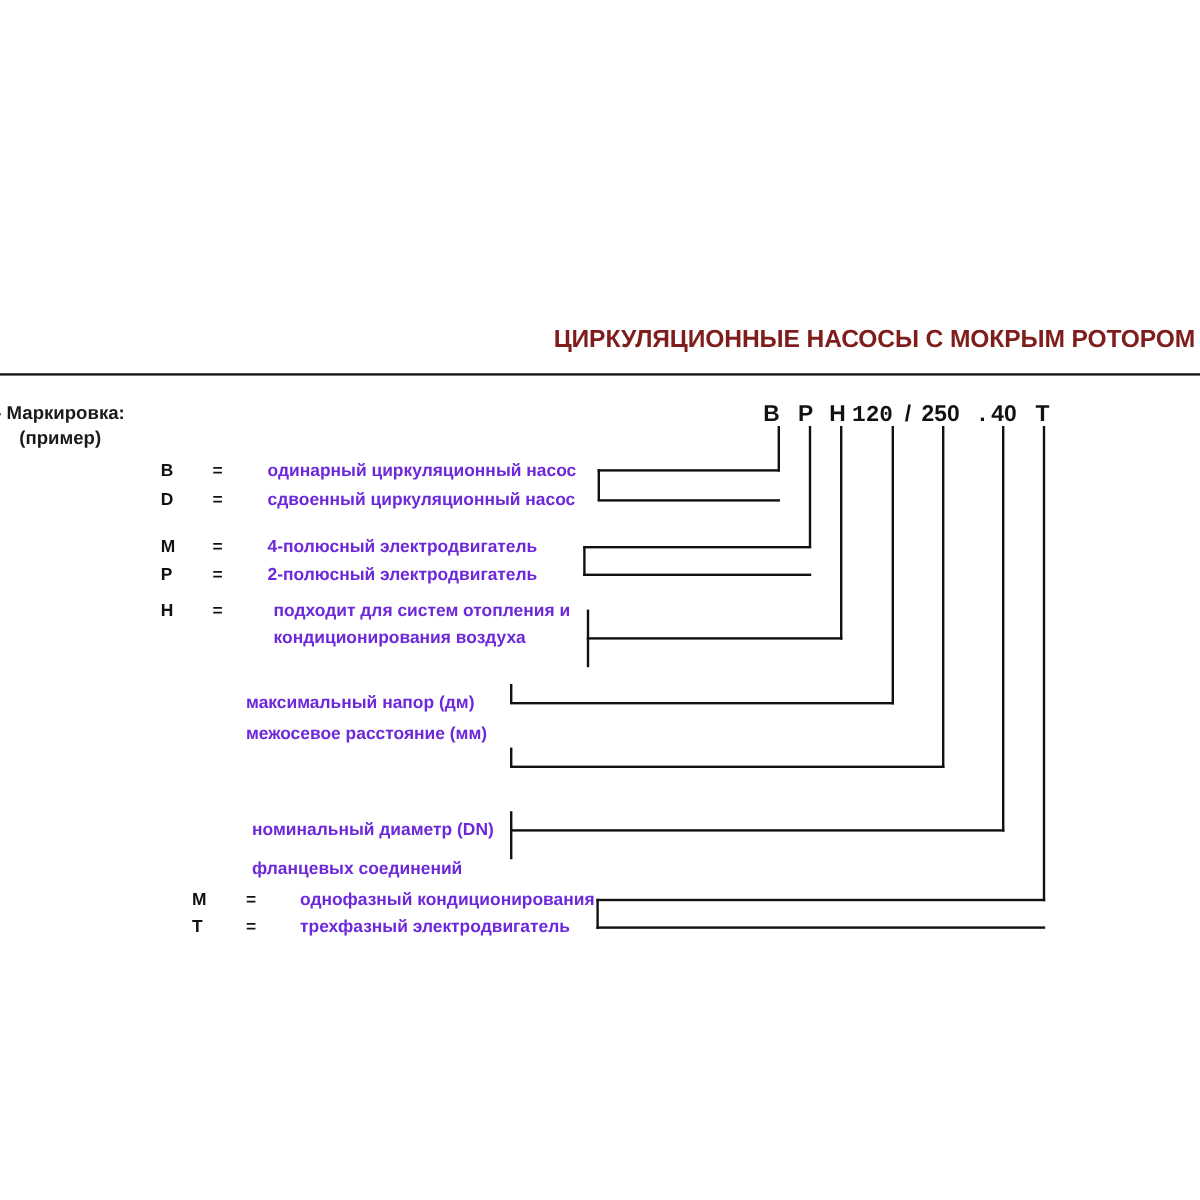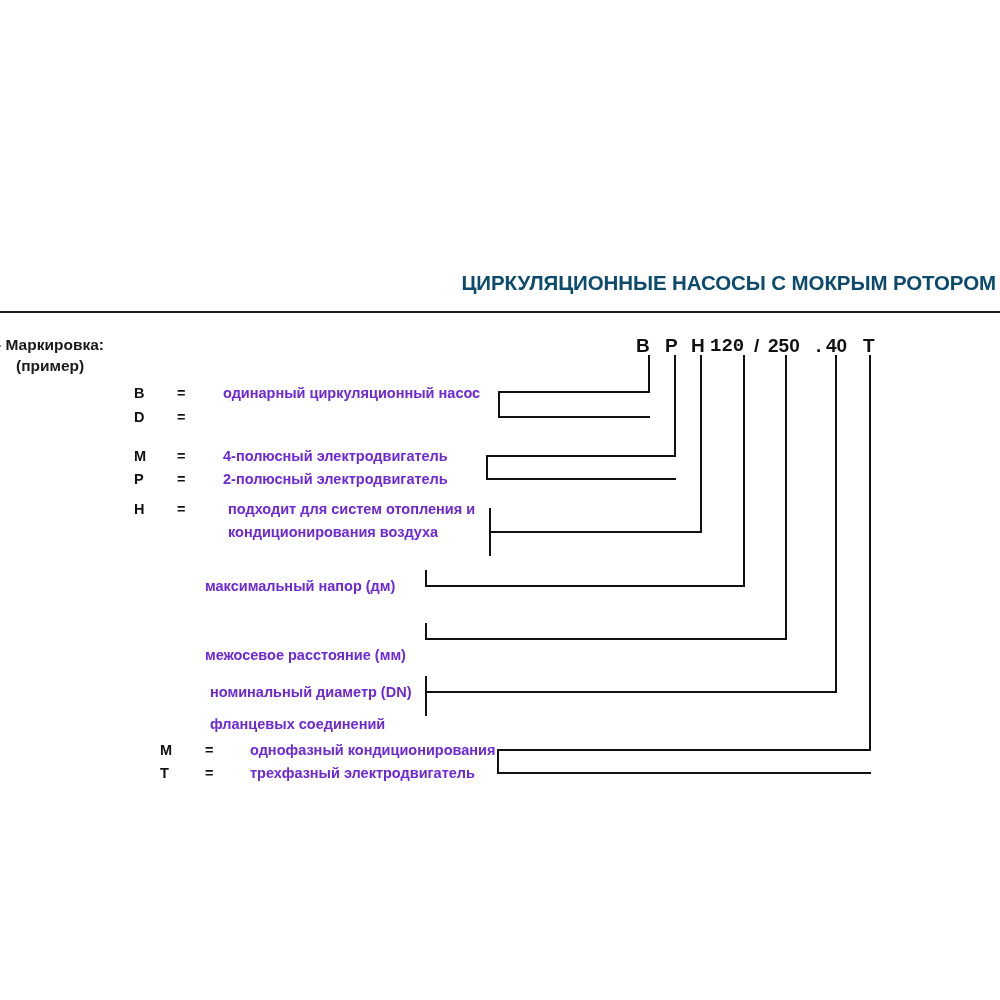--- a/index.html
+++ b/index.html
@@ -33,21 +33,21 @@
   }
   .subtitle {
     position: absolute;
     left: 0;
     right: 4px;
     top: 271px;
     text-align: right;
     font-weight: bold;
     font-size: 20.5px;
     letter-spacing: -0.1px;
-    color: #0c4a6e;
+    color: #7f1d1d;
     white-space: nowrap;
   }
   .hrule {
     position: absolute;
     left: 0;
     top: 311px;
     width: 1000px;
     height: 2px;
     background: #1a1a1a;
   }
@@ -119,20 +119,21 @@
 
   <div class="key" style="left:134px; top:385px;">B</div>
   <div class="eq" style="left:177px; top:385px;">=</div>
   <div class="desc" style="left:223px; top:385px;">одинарный циркуляционный насос</div>
 
   <div class="hline" style="left:498px; top:391px; width:152px;"></div>
   <div class="vline" style="left:648px; top:355px; height:38px;"></div>
 
   <div class="key" style="left:134px; top:409px;">D</div>
   <div class="eq" style="left:177px; top:409px;">=</div>
+  <div class="desc" style="left:223px; top:409px;">сдвоенный циркуляционный насос</div>
   <div class="hline" style="left:498px; top:416px; width:152px;"></div>
   <div class="vline" style="left:498px; top:391px; height:26px;"></div>
 
   <div class="key" style="left:134px; top:448px;">M</div>
   <div class="eq" style="left:177px; top:448px;">=</div>
   <div class="desc" style="left:223px; top:448px;">4-полюсный электродвигатель</div>
   <div class="hline" style="left:486px; top:455px; width:190px;"></div>
   <div class="vline" style="left:674px; top:355px; height:101px;"></div>
 
   <div class="key" style="left:134px; top:471px;">P</div>
@@ -147,21 +148,21 @@
   <div class="desc" style="left:228px; top:524px;">кондиционирования воздуха</div>
   <div class="hline" style="left:489px; top:531px; width:213px;"></div>
   <div class="vline" style="left:700px; top:355px; height:178px;"></div>
   <div class="vline" style="left:489px; top:508px; height:48px;"></div>
 
   <div class="desc" style="left:205px; top:578px;">максимальный напор (дм)</div>
   <div class="hline" style="left:425px; top:585px; width:320px;"></div>
   <div class="vline" style="left:743px; top:355px; height:232px;"></div>
   <div class="vline" style="left:425px; top:570px; height:16px;"></div>
 
-  <div class="desc" style="left:205px; top:647px;">межосевое расстояние (мм)</div>
+  <div class="desc" style="left:205px; top:604px;">межосевое расстояние (мм)</div>
   <div class="hline" style="left:425px; top:638px; width:362px;"></div>
   <div class="vline" style="left:785px; top:355px; height:285px;"></div>
   <div class="vline" style="left:425px; top:623px; height:16px;"></div>
 
   <div class="desc" style="left:210px; top:684px;">номинальный диаметр (DN)</div>
   <div class="desc" style="left:210px; top:716px;">фланцевых соединений</div>
   <div class="hline" style="left:425px; top:691px; width:412px;"></div>
   <div class="vline" style="left:835px; top:355px; height:338px;"></div>
   <div class="vline" style="left:425px; top:676px; height:40px;"></div>
 

